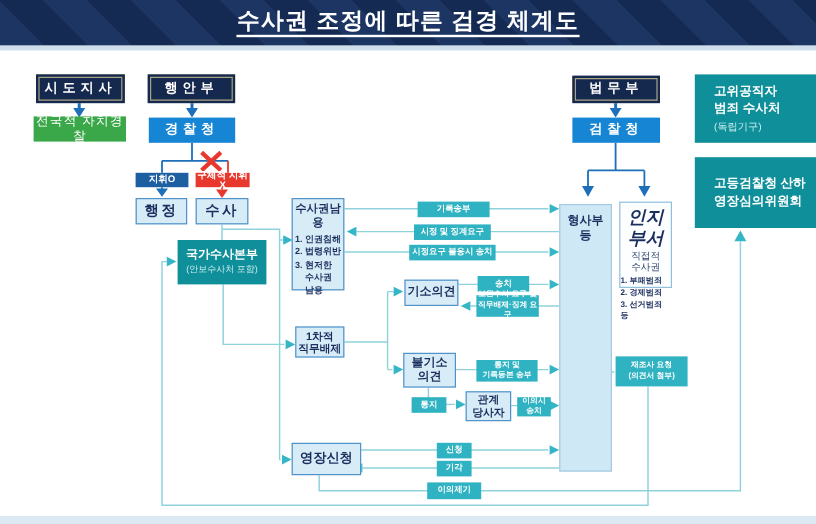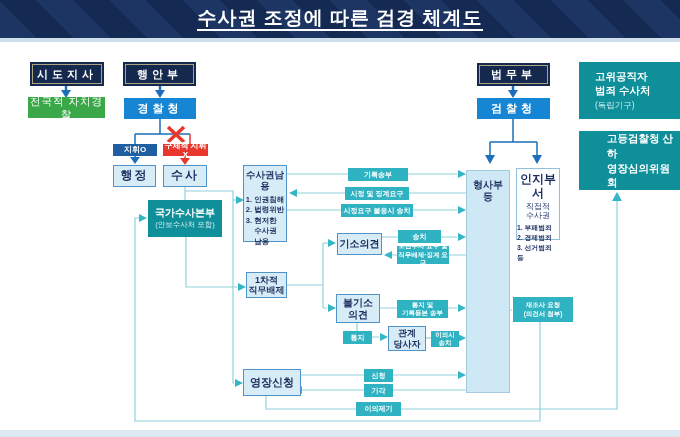--- a/index.html
+++ b/index.html
@@ -209,31 +209,31 @@
   <div class="box" style="left:466px;top:170px;width:44px;height:223px;background:#cfe8f6;border:1px solid #a5c9de;justify-content:flex-start;padding-top:8px;color:#1b2f5e;font-weight:bold;font-size:10px;">
     <span class="ml">형사부
 등</span>
   </div>
 
   <div class="box blue" style="left:477px;top:98px;width:73px;height:21px;">
       <span>검찰청</span>
     </div>
 
   <div class="box" style="left:516px;top:168px;width:44px;height:72px;background:#fdfeff;border:1px solid #8fc0dc;justify-content:flex-start;padding-top:4px;color:#1b2f5e;">
-    <span style="font-weight:bold;font-size:12px;">인지부서</span>
+    <span style="font-weight:bold;font-size:15px;font-style:italic;">인지부서</span>
     <span class="ml" style="font-size:8px;margin-top:1px;">직접적
 수사권</span>
     <span class="ml" style="font-size:6.8px;font-weight:bold;margin-top:3px;text-align:left;line-height:1.45;">1. 부패범죄
 2. 경제범죄
 3. 선거범죄 등</span>
   </div>
 
   <div class="box teal" style="left:579px;top:62px;width:101px;height:57px;font-size:10.5px;align-items:flex-start;padding-left:16px;text-align:left;line-height:1.3;">
     <span class="ml">고위공직자
 범죄 수사처</span>
     <span class="sub" style="font-size:8.5px;">(독립기구)</span>
   </div>
-  <div class="box teal" style="left:579px;top:131px;width:101px;height:59px;font-size:10.5px;align-items:flex-start;padding-left:28px;text-align:left;line-height:1.4;">
+  <div class="box teal" style="left:579px;top:131px;width:101px;height:59px;font-size:10.5px;align-items:flex-start;padding-left:16px;text-align:left;line-height:1.4;">
     <span class="ml">고등검찰청 산하
 영장심의위원회</span>
   </div>
 
 </div>
 
 </body></html>

